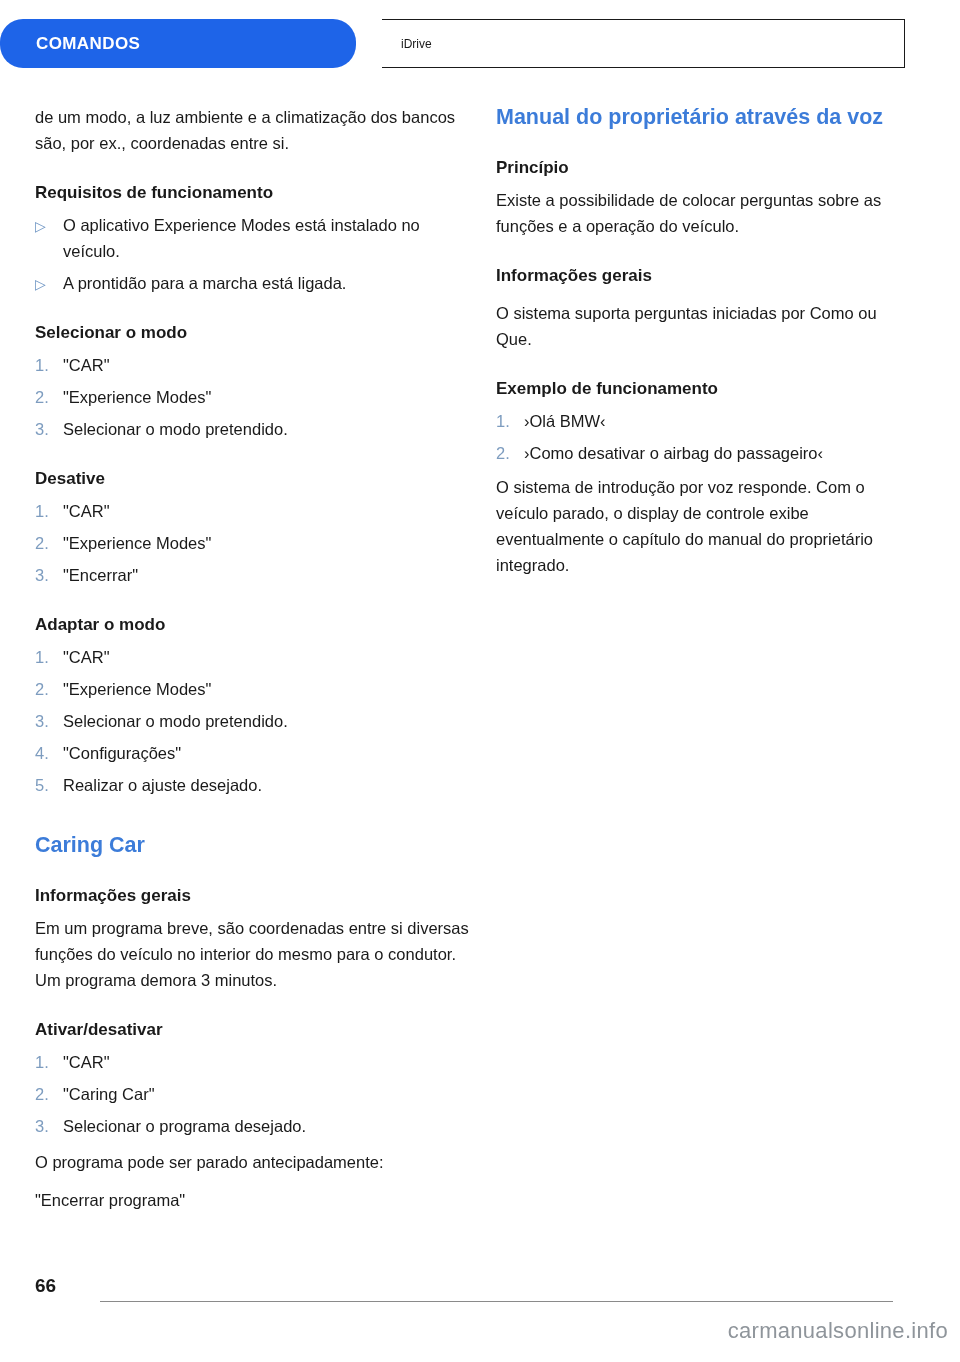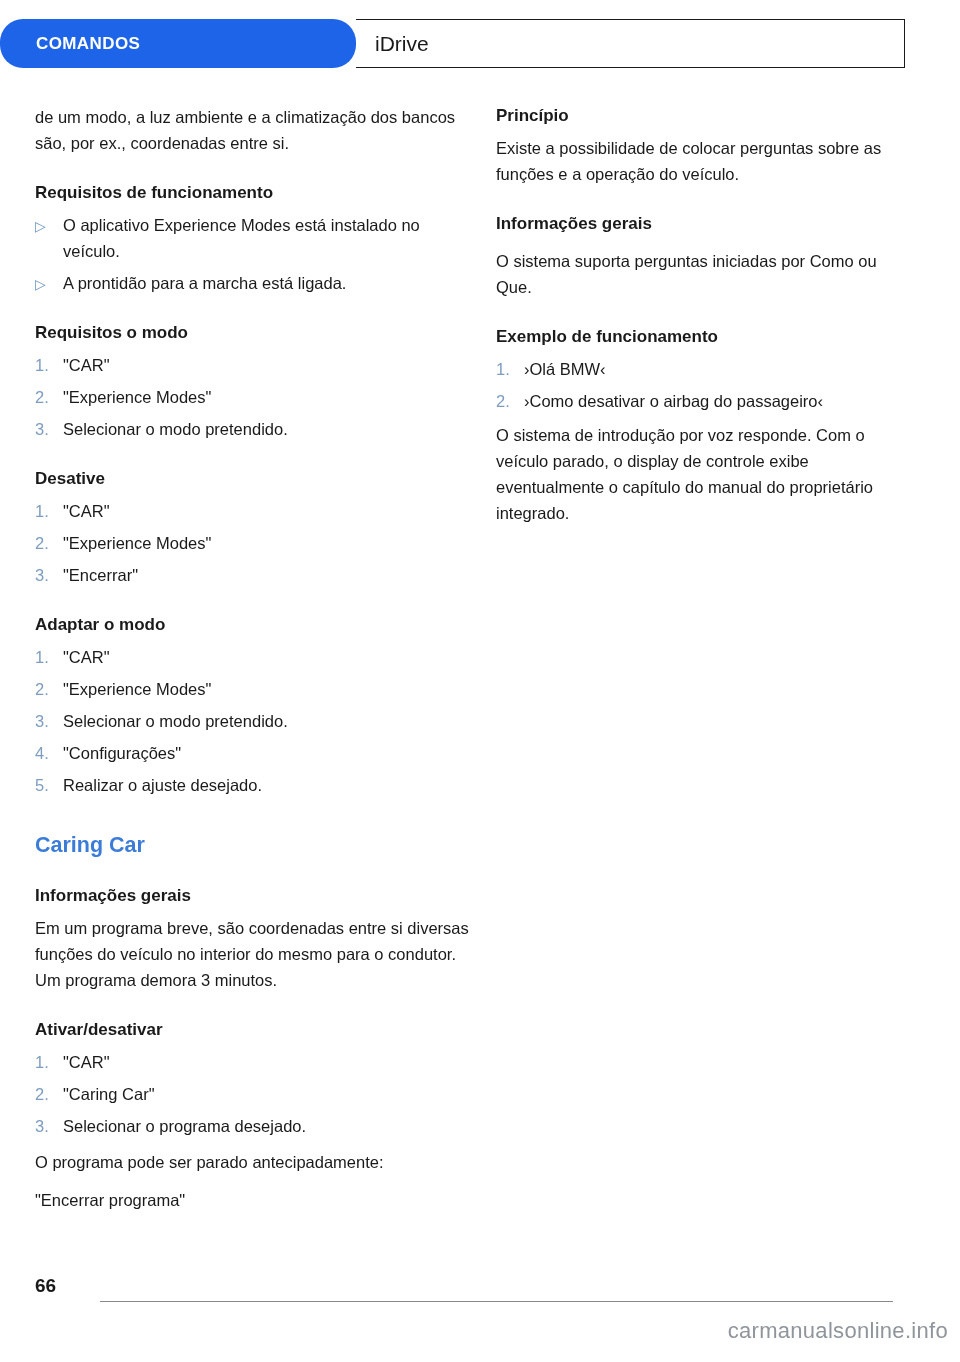--- a/index.html
+++ b/index.html
@@ -13,21 +13,21 @@
 
   
   .header { position:absolute; top:19px; left:0; right:55px; height:49px; display:flex; }
   .header-chapter {
     width:356px; background:#1e64e8; color:#ffffff;
     display:flex; align-items:center; padding-left:36px;border-radius:23px;
   }
   .header-chapter span { font-weight:bold; font-size:17px; letter-spacing:0.4px; }
   .header-section {
     flex:1; border:1px solid #1a1a1a; border-left:none;
-    display:flex; align-items:center; padding-left:19px; font-size:21px; color:#1a1a1a;
+    display:flex; align-items:center; padding-left:19px; font-size:12px; color:#1a1a1a;margin-left:26px;
   }
 
   
   .content { position:absolute; top:104px; left:35px; width:890px; display:flex; gap:16px; }
   .col { font-size:16.5px; line-height:26px; }
   .col-left  { width:445px; }
   .col-right { width:417px; }
   .col > :first-child { margin-top:0 !important; }
 
   p.body { margin:0 0 9px 0; }
@@ -77,21 +77,21 @@
         <li>
           <span class="tri">▷</span>
           <span>O aplicativo Experience Modes está instalado no veículo.</span>
         </li>
         <li>
           <span class="tri">▷</span>
           <span>A prontidão para a marcha está ligada.</span>
         </li>
       </ul>
 
-      <h3 class="sub">Requisitos o modo</h3>
+      <h3 class="sub">Selecionar o modo</h3>
       <ol class="steps">
         <li><span>"CAR"</span></li>
         <li><span>"Experience Modes"</span></li>
         <li><span>Selecionar o modo pretendido.</span></li>
       </ol>
 
       <h3 class="sub">Desative</h3>
       <ol class="steps">
         <li><span>"CAR"</span></li>
         <li><span>"Experience Modes"</span></li>
@@ -119,20 +119,21 @@
         <li><span>Selecionar o programa desejado.</span></li>
       </ol>
 
       <p class="body" style="margin-top:10px;">O programa pode ser parado antecipadamente:</p>
       <p class="body" style="margin-top:12px;">"Encerrar programa"</p>
 
     </section>
 
     <section class="col col-right">
 
+      <h2 class="blue">Manual do proprietário através da voz</h2>
 
       <h3 class="sub">Princípio</h3>
       <p class="body">Existe a possibilidade de colocar perguntas sobre as funções e a operação do veículo.</p>
 
       <h3 class="sub">Informações gerais</h3>
       <p class="body" style="margin-top:12px;">O sistema suporta perguntas iniciadas por Como ou Que.</p>
 
       <h3 class="sub">Exemplo de funcionamento</h3>
       <ol class="steps">
         <li><span>›Olá BMW‹</span></li>

